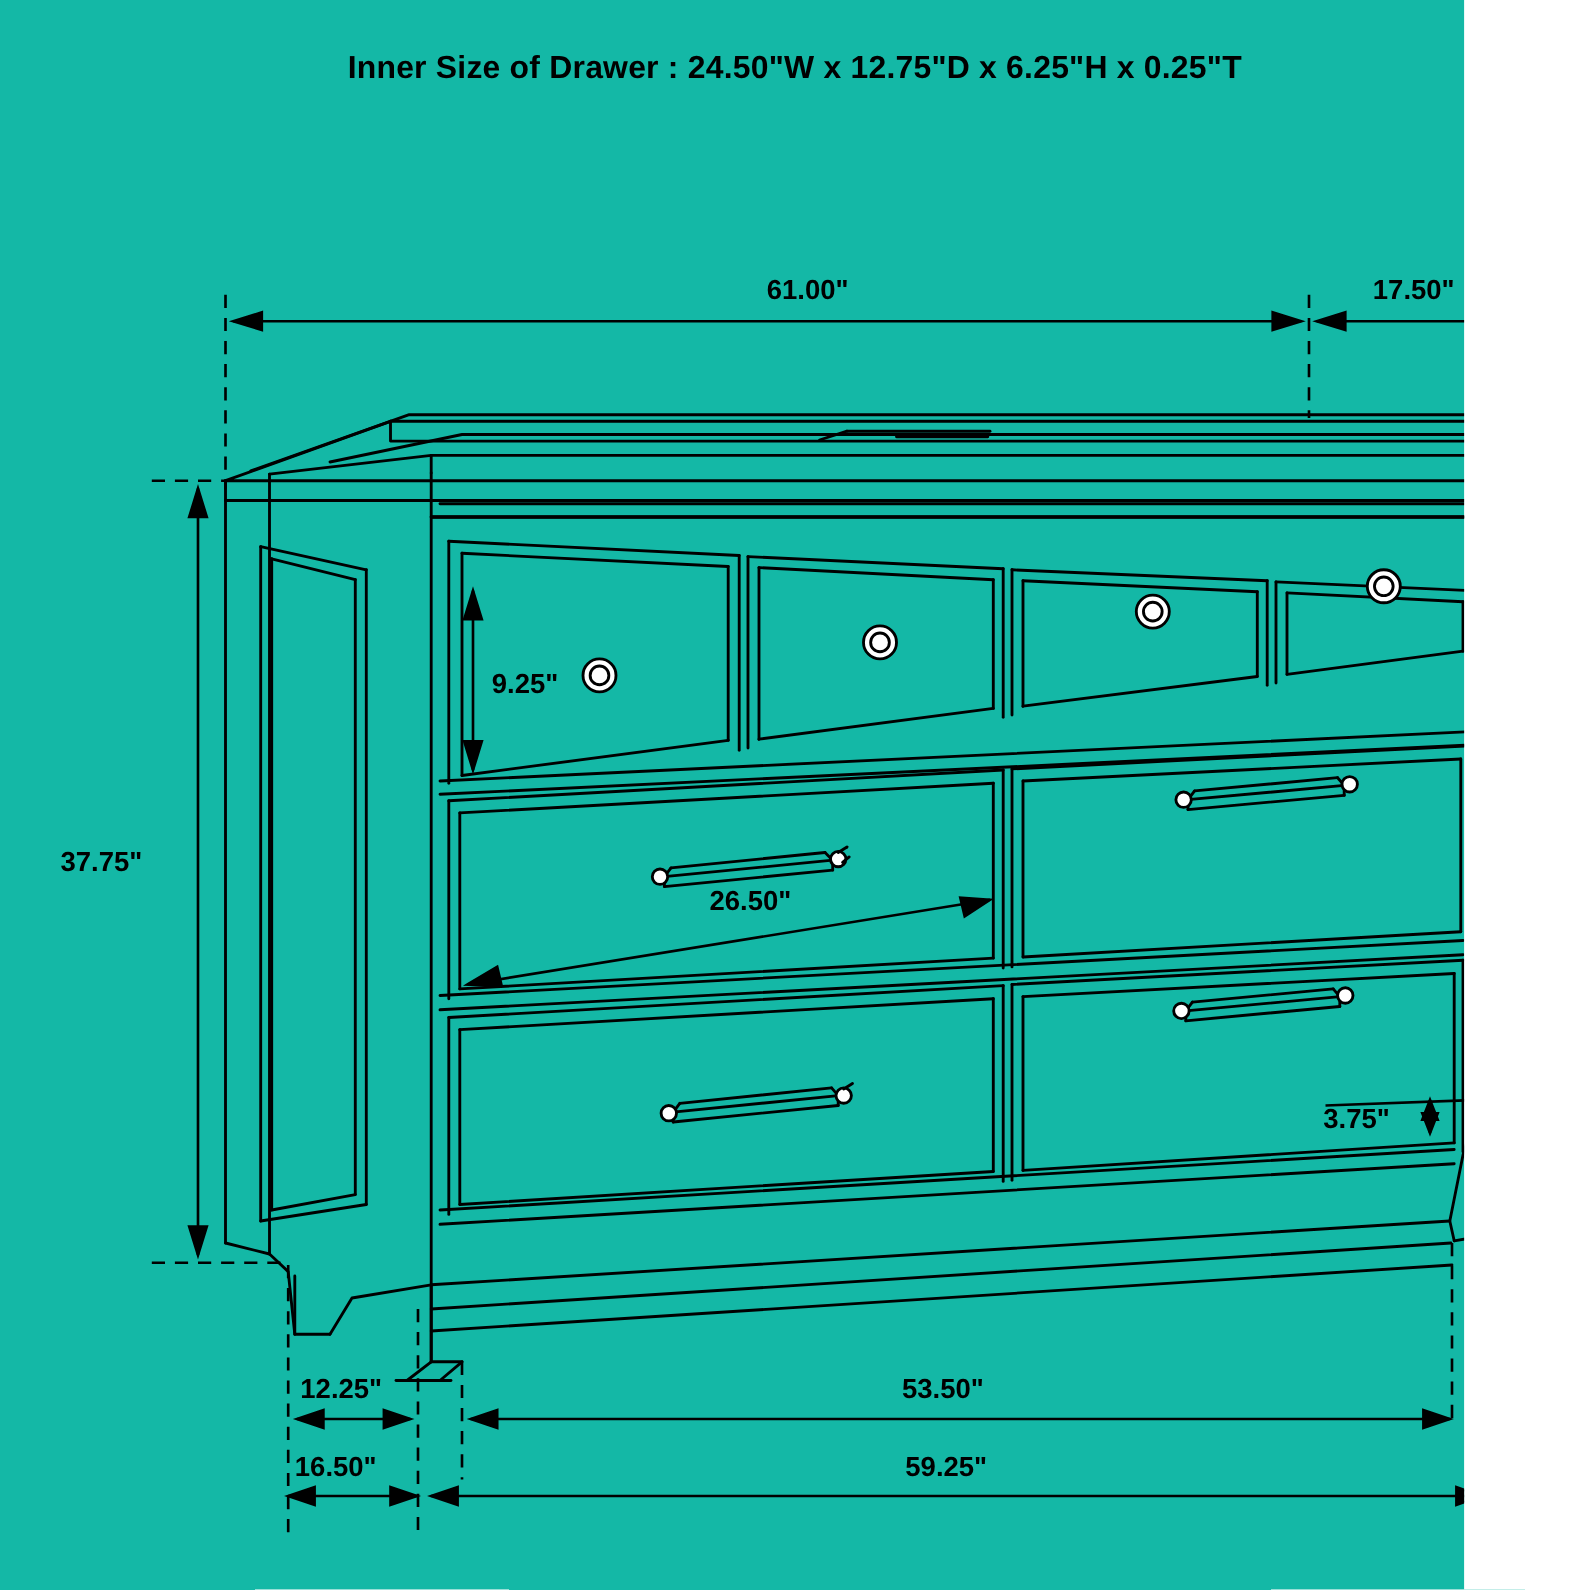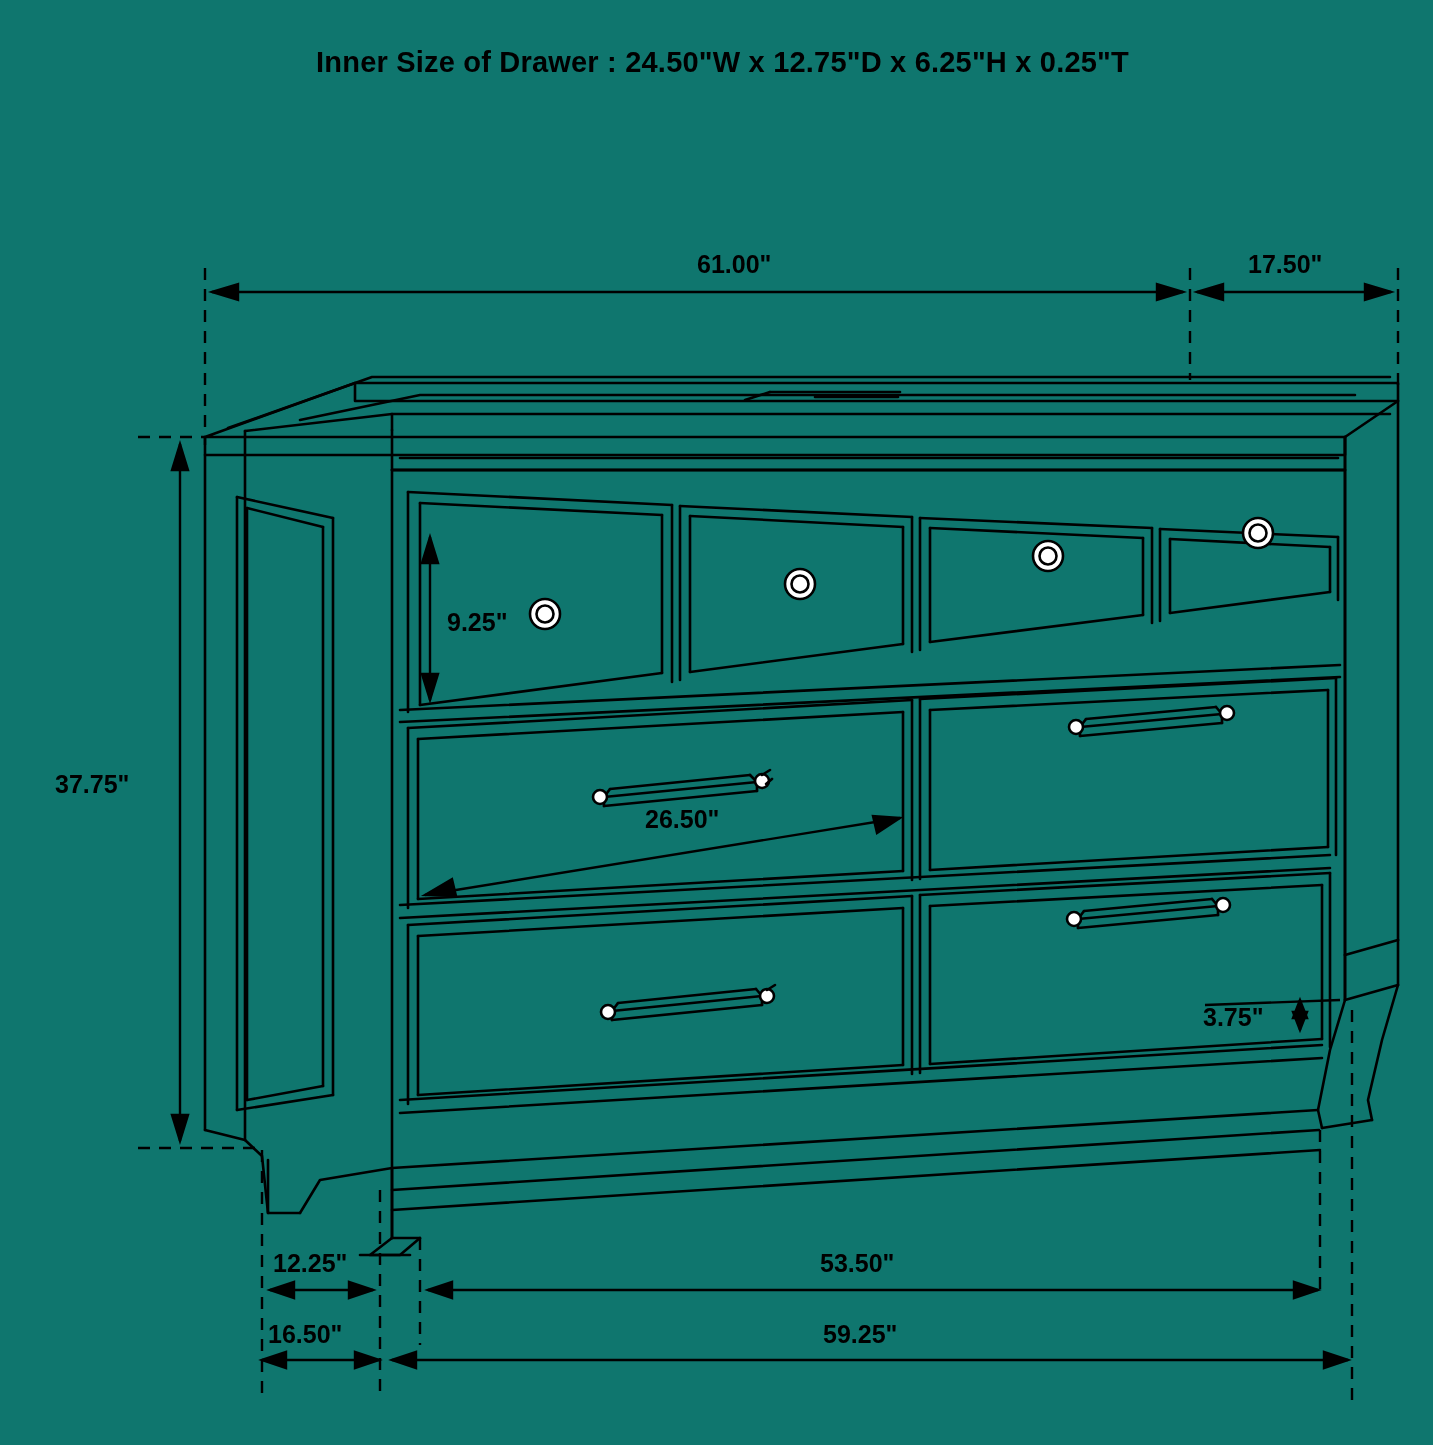--- a/index.html
+++ b/index.html
@@ -2,23 +2,23 @@
 <html><head>
 <meta charset="utf-8">
 <style>
   html, body {
     margin: 0;
     padding: 0;
     background: #ffffff;
   }
   #page {
     position: relative;
-    width: 1433px;
+    width: 1331px;
     height: 1445px;
-    background: #0f766e;
+    background: #14b8a6;
     font-family: "Liberation Sans", sans-serif;
     overflow: hidden;
   }
   #title {
     position: absolute;
     top: 46px;
     left: 0;
     width: 1445px;
     text-align: center;
     font-size: 29px;

